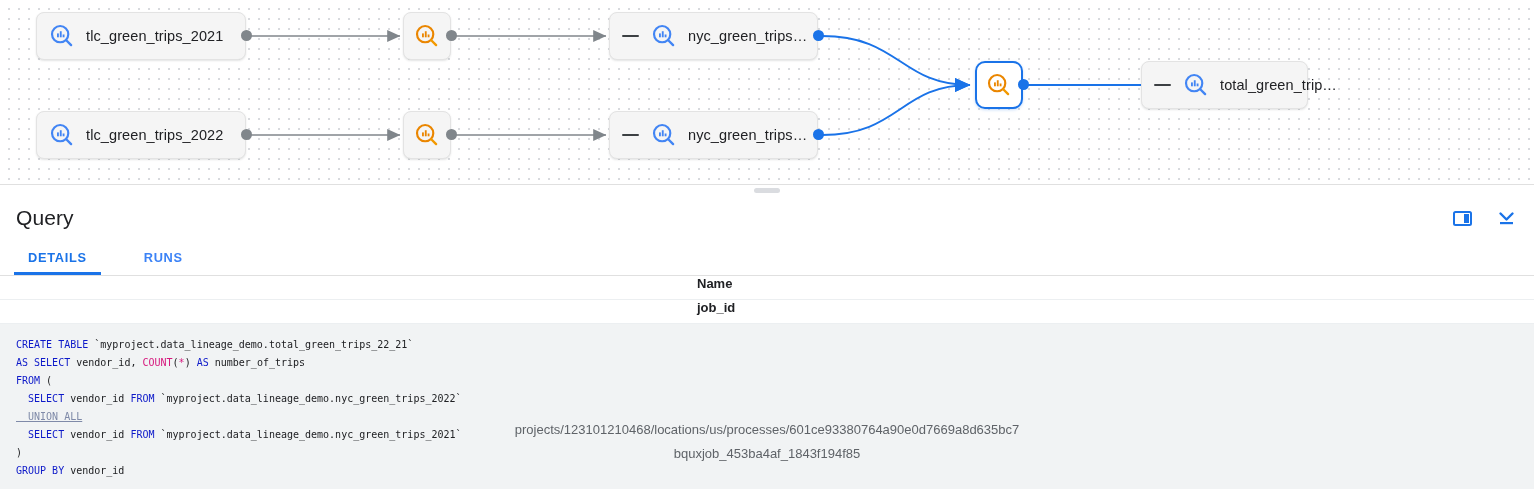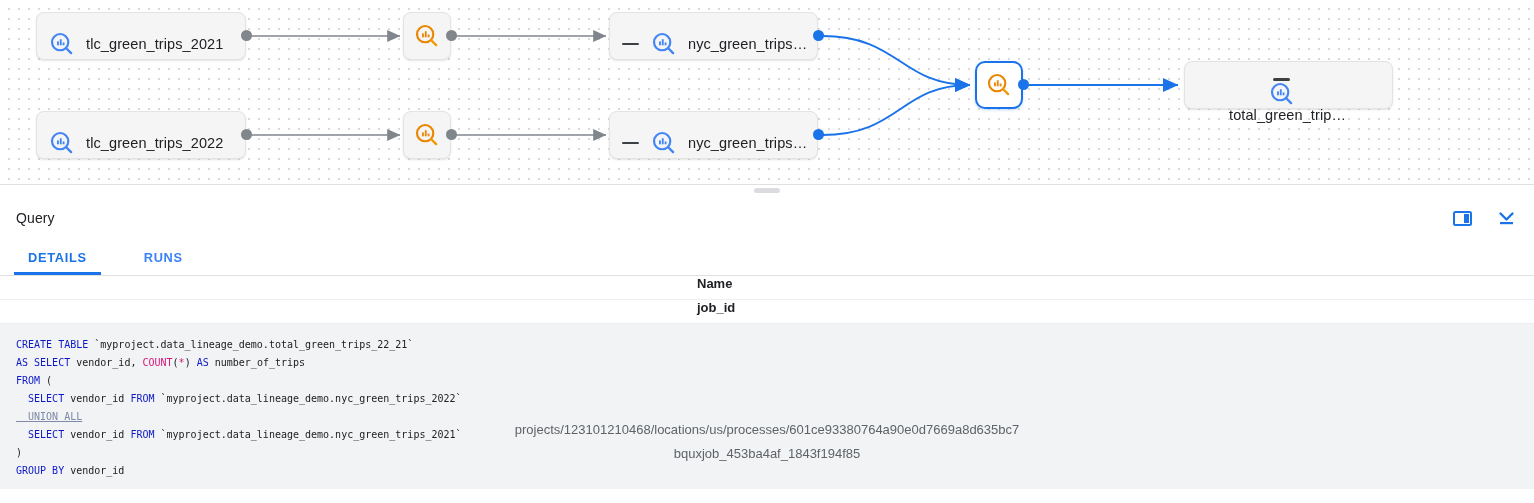--- a/index.html
+++ b/index.html
@@ -25,21 +25,21 @@
   .node {
     position: absolute;
     display: flex;
     align-items: center;
     background: #f5f5f5;
     border: 1px solid #e3e3e3;
     border-radius: 8px;
     box-shadow: 0 1px 2px rgba(60,64,67,.14);
     z-index: 4;
   }
-  .node-dataset { height: 48px; padding: 16px 14px 0 12px; }
+  .node-dataset { height: 48px; padding: 0 14px 0 12px; }
   .node-label {
     font-size: 14.5px;
     color: #202124;
     white-space: nowrap;
     letter-spacing: .1px;
   }
   .collapse-dash {
     width: 17px; height: 2.5px;
     background: #3c4043;
     border-radius: 2px;
@@ -84,21 +84,21 @@
     border-radius: 3px;
     background: #dadce0;
   }
 
   .panel-header {
     display: flex; align-items: center;
     height: 44px;
     padding: 0 16px;
     background: #fff;
   }
-  .panel-title { font-size: 14px; color: #202124; letter-spacing: .1px; }
+  .panel-title { font-size: 21px; color: #202124; letter-spacing: .1px; }
   .panel-actions { margin-left: auto; display: flex; align-items: center; gap: 20px; }
   .icon-btn {
     width: 24px; height: 24px;
     display: flex; align-items: center; justify-content: center;
     cursor: pointer;
   }
 
   .tabs {
     display: flex;
     align-items: flex-end;
@@ -262,21 +262,21 @@
     <svg class="bq-icon" style="margin-right:0" viewBox="0 0 24 24">
       <circle cx="10.3" cy="10.3" r="7.5" fill="none" stroke="#ea8600" stroke-width="2"></circle>
       <rect x="7.4" y="9.6" width="1.7" height="3.6" fill="#ea8600"></rect>
       <rect x="10" y="7.6" width="1.7" height="5.6" fill="#ea8600"></rect>
       <rect x="12.6" y="10.6" width="1.7" height="2.6" fill="#ea8600"></rect>
       <line x1="15.9" y1="15.9" x2="20.4" y2="20.4" stroke="#f29900" stroke-width="2.2" stroke-linecap="round"></line>
     </svg>
   </div>
   <div class="port blue" style="left:1018px; top:79px;"></div>
 
-  <div class="node node-dataset" style="left:1184px; top:61px; width:209px;flex-direction:column;">
+  <div class="node node-dataset" style="left:1141px; top:61px; width:167px;">
     <span class="collapse-dash"></span>
     <svg class="bq-icon" viewBox="0 0 24 24">
       <circle cx="10.3" cy="10.3" r="7.5" fill="none" stroke="#4285f4" stroke-width="2"></circle>
       <rect x="7.4" y="9.6" width="1.7" height="3.6" fill="#4285f4"></rect>
       <rect x="10" y="7.6" width="1.7" height="5.6" fill="#4285f4"></rect>
       <rect x="12.6" y="10.6" width="1.7" height="2.6" fill="#4285f4"></rect>
       <line x1="15.9" y1="15.9" x2="20.4" y2="20.4" stroke="#4285f4" stroke-width="2.2" stroke-linecap="round"></line>
     </svg>
     <span class="node-label">total_green_trip…</span>
   </div>

